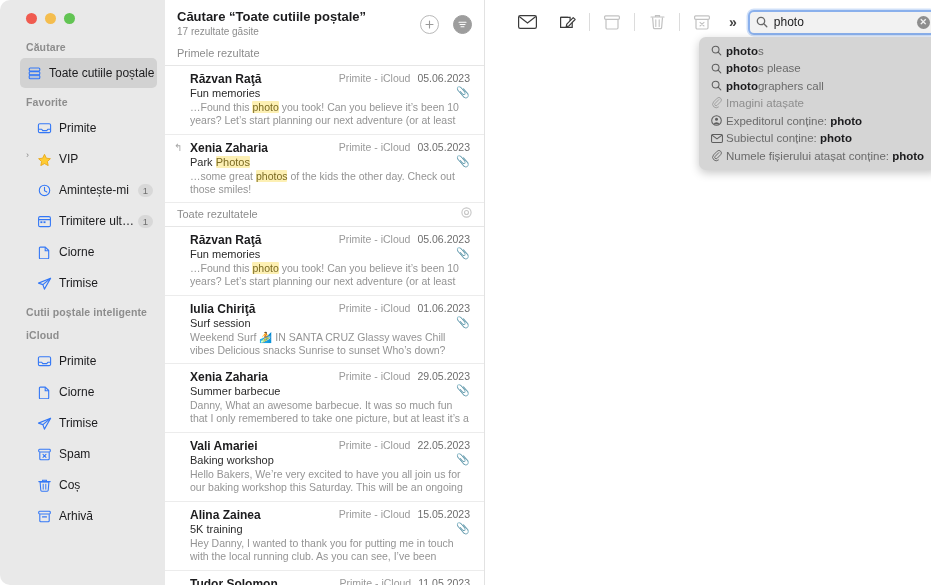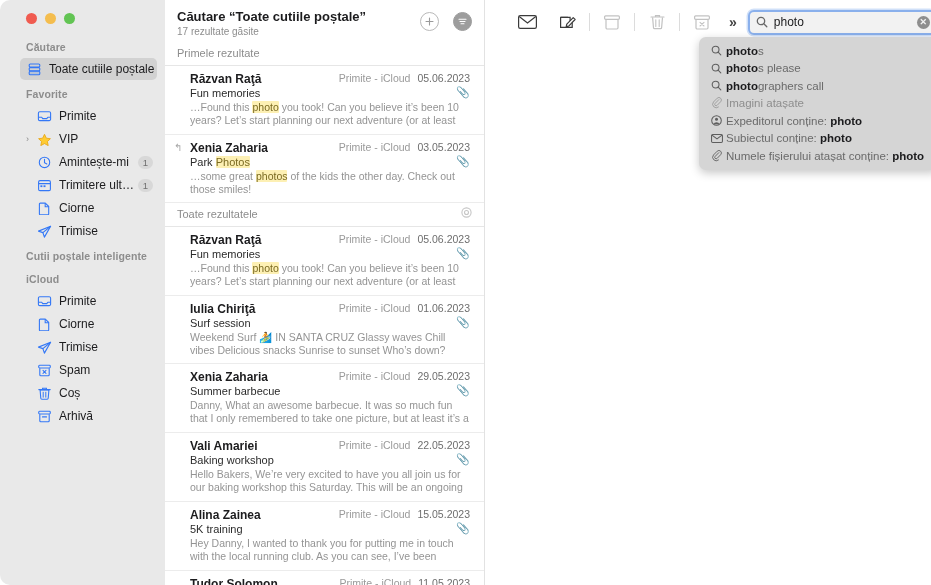--- a/index.html
+++ b/index.html
@@ -39,21 +39,21 @@
 
   .sb-section {
     font-size: 10.5px;
     color: #8d8d8d;
     font-weight: 600;
     padding: 7px 0 4px 14px;
     letter-spacing: 0.1px;
   }
   .sb-item {
     display: flex; align-items: center;
-    height: 22px;
+    height: 30px;
     margin: 1px 8px 1px 8px;
     padding-left: 16px;
     border-radius: 5px;
     font-size: 12px;
     color: #1c1c1e;
     position: relative;
   }
   .sb-item.selected { background: #d2d2d2; padding-left: 6px; }
   .sb-item .ico {
     width: 17px; height: 15px;
@@ -83,21 +83,21 @@
   .list-pane {
     width: 320px; flex: 0 0 320px;
     height: 585px;
     background: #ffffff;
     border-right: 1px solid #e2e2e2;
     position: relative;
     overflow: hidden;
   }
   .list-header {
     padding: 9px 12px 6px 12px;
-    display: flex; align-items: flex-start;
+    display: flex; align-items: center;
   }
   .lh-text { flex: 1 1 auto; }
   .lh-title { font-size: 13px; font-weight: bold; color: #1c1c1e; line-height: 16px; }
   .lh-sub { font-size: 10px; color: #8c8c8c; margin-top: 1px; }
   .lh-btns { display: flex; gap: 14px; padding-top: 3px; }
   .circ-btn {
     width: 19px; height: 19px; border-radius: 50%;
     border: 1.1px solid #b9b9b9;
     display: flex; align-items: center; justify-content: center;
     color: #9a9a9a;

